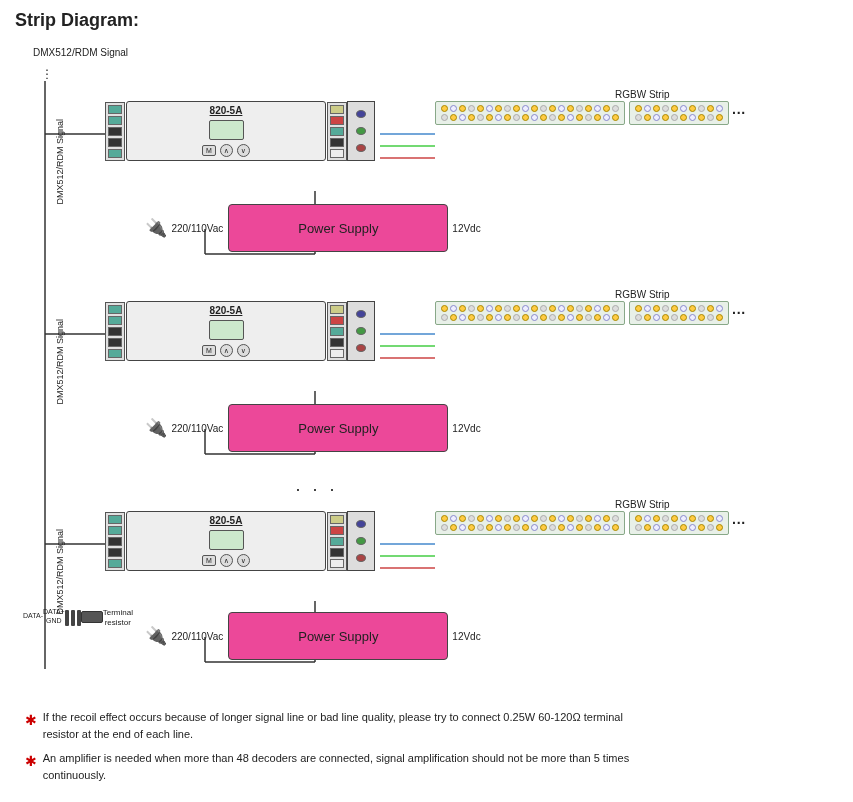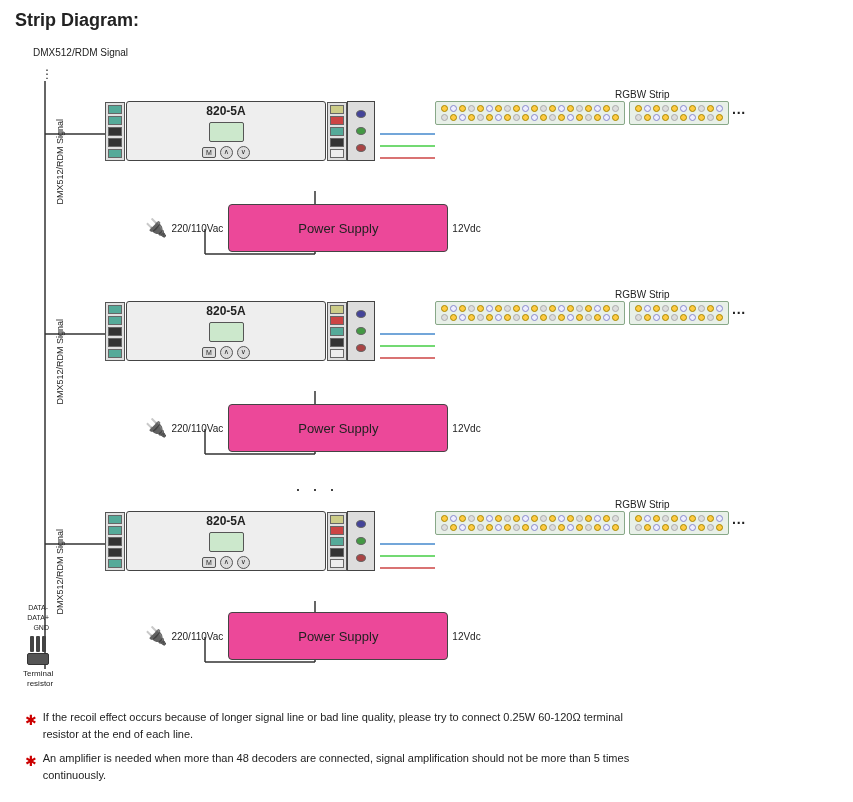--- a/index.html
+++ b/index.html
@@ -74,22 +74,23 @@
 
     .ctrl-center {
       display: flex;
       flex-direction: column;
       align-items: center;
       gap: 4px;
       flex: 1;
     }
 
     .ctrl-model {
-      font-size: 12px;
+      font-size: 10px;
       font-weight: bold;
+      text-decoration: underline;
     }
 
     .ctrl-btns-row {
       display: flex;
       gap: 4px;
       align-items: center;
     }
 
     .btn-m {
       font-size: 7px;
@@ -604,21 +605,21 @@
     <span class="ellipsis-h">···</span>
   </div>
 
   <div style="position:absolute; left:130px; top:573px; display:flex; align-items:center;">
     <div style="font-size:18px; margin-right:4px;">🔌</div>
     <div class="ac-label">220/110Vac</div>
     <div class="psu-box">Power Supply</div>
     <div class="voltage-label">12Vdc</div>
   </div>
 
-  <div style="position:absolute; left:8px; top:565px; display:flex; flex-direction:column; align-items:center; font-size:8px; text-align:right;">
+  <div style="position:absolute; left:8px; top:565px; display:flex; align-items:center; font-size:8px; text-align:center;">
 
     <div style="display:flex; gap:3px; margin-bottom:2px; font-size:7px;">
       <span>DATA-</span>
     </div>
     <div style="font-size:7px; line-height:1.4;">
       <div>DATA+</div>
       <div>GND</div>
     </div>
 
     <div style="display:flex; gap:2px; margin-top:3px;">

